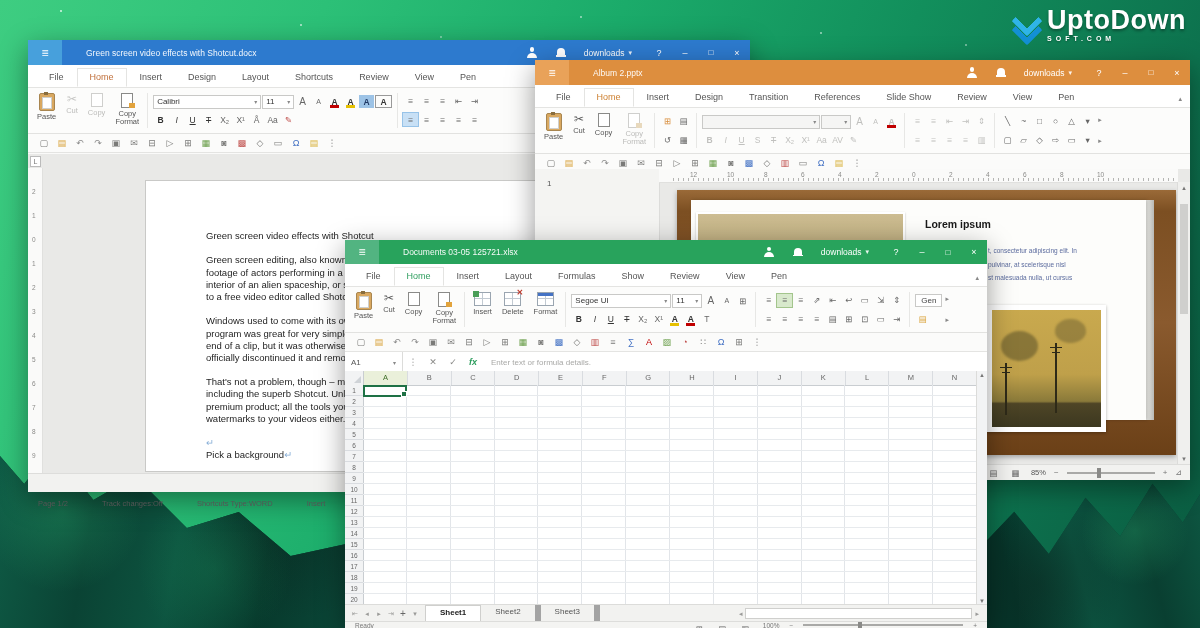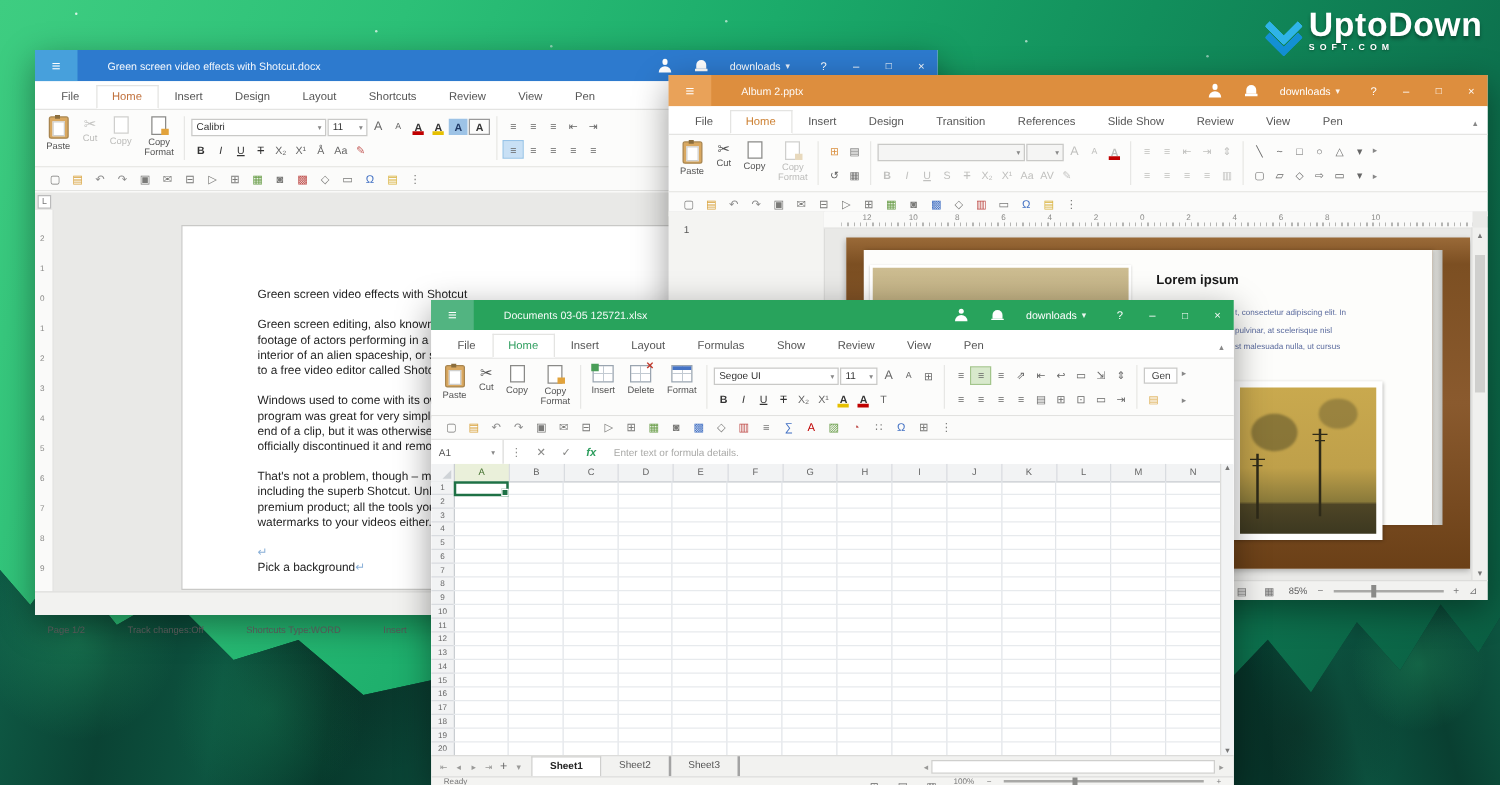--- a/index.html
+++ b/index.html
@@ -180,21 +180,21 @@
   .x-hlines{position:absolute;left:18px;top:14px;right:10px;bottom:0;}
   .x-hlines div{height:11px;border-bottom:1px solid #e7eaed;box-sizing:border-box;}
   .x-sel{position:absolute;left:18px;top:14px;width:44px;height:12px;border:2px solid #1e7145;background:#fff;box-sizing:border-box;}
   .x-sel::after{content:"";position:absolute;right:-2px;bottom:-2px;width:4px;height:4px;background:#1e7145;border:1px solid #fff;}
   .x-vscroll{position:absolute;right:0;top:0;bottom:0;width:10px;background:#f2f3f4;border-left:1px solid #dcdcda;}
   .x-vscroll .arr{position:absolute;left:0;width:10px;text-align:center;font-size:6px;color:#777;}
   .x-sheetbar{position:absolute;left:0;bottom:6px;right:0;height:17px;background:#f2f2f0;border-top:1px solid #dcdcda;display:flex;align-items:center;font-size:8px;color:#555;}
   .snav{display:flex;align-items:center;gap:2px;padding:0 5px;color:#9a9a98;}
   .snav span{width:10px;text-align:center;font-size:7px;}
   .snav .plus{font-size:10px;color:#666;}
-  .stab{padding:2px 14px 3px;border-right:2px solid #a3a3a3;background:transparent;color:#555;}
+  .stab{padding:2px 14px 3px;border-right:6px solid #a3a3a3;background:transparent;color:#555;}
   .stab.active{background:#fff;border:1px solid #cfcfcd;border-bottom:1px solid #fff;font-weight:bold;color:#222;}
   .x-hscroll{margin-left:auto;display:flex;align-items:center;gap:3px;padding-right:8px;color:#9a9a98;font-size:7px;}
   .x-hscroll .track{width:225px;height:9px;background:#fff;border:1px solid #cfcfcd;}
   .x-status{position:absolute;left:0;bottom:0;right:0;height:6px;background:#f4f4f2;border-top:1px solid #dddddb;display:flex;align-items:flex-start;font-size:6.5px;color:#777;overflow:hidden;padding:0 10px;}
   .x-status .right{margin-left:auto;display:flex;gap:10px;align-items:flex-start;}
   
   .numfmt{border:1px solid #c9c9c7;background:#fff;font-size:8px;color:#444;padding:1px 5px;}
   .ribbon-scroll{display:flex;flex-direction:column;justify-content:space-around;color:#888;font-size:7px;padding:0 1px;}
 </style>
 </head>

